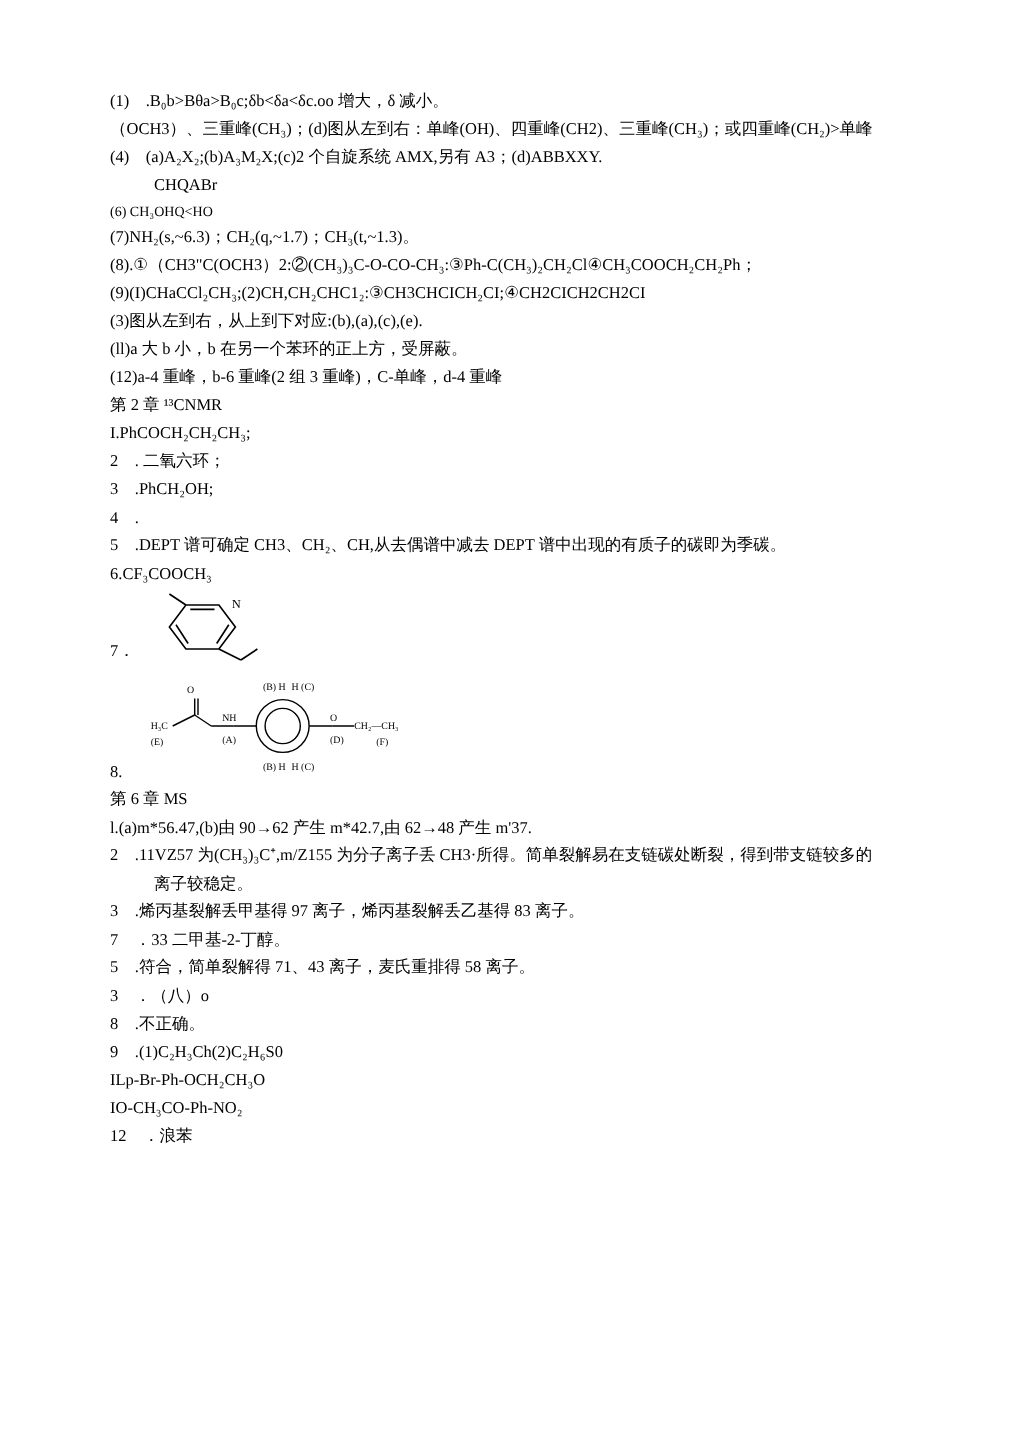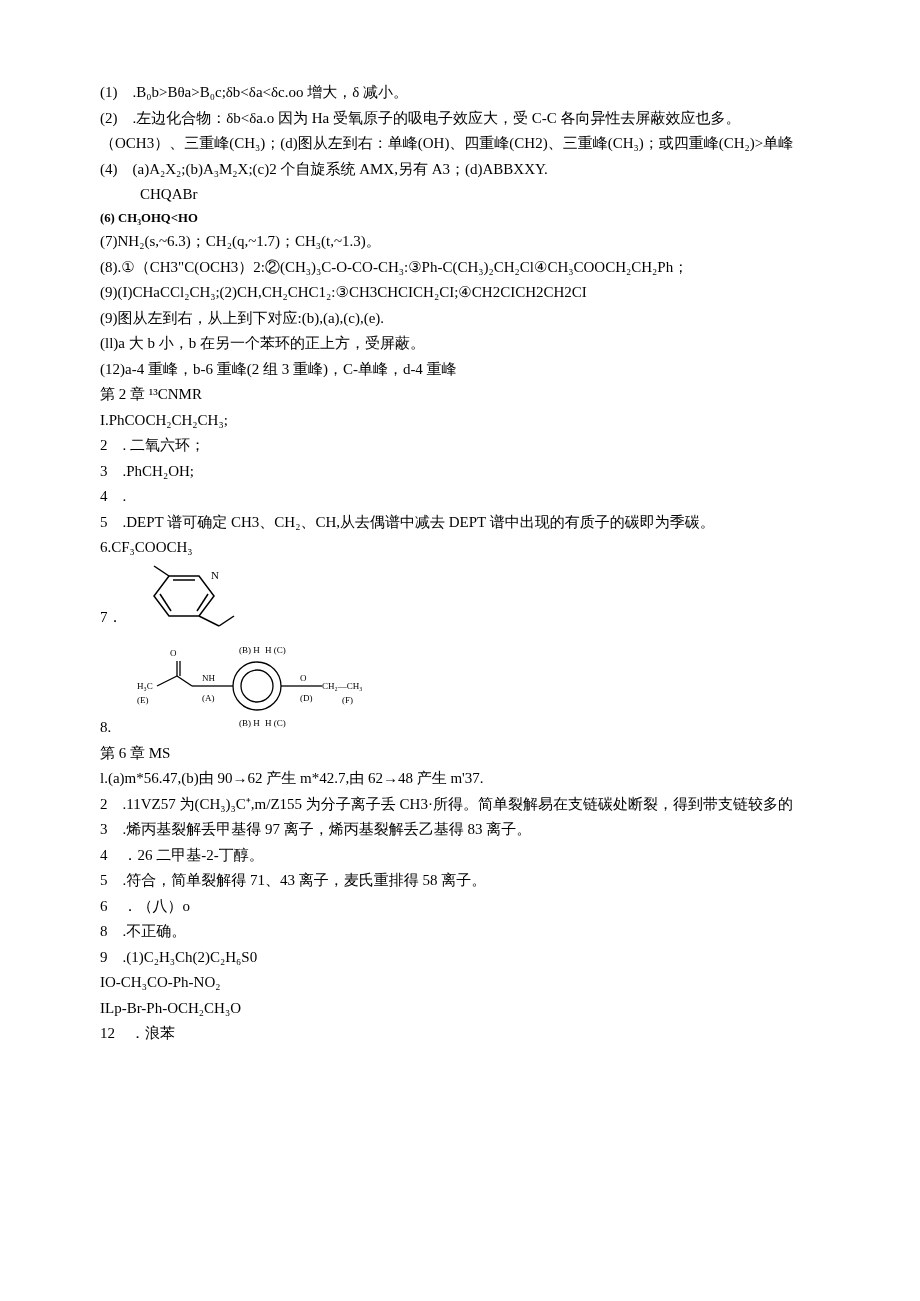--- a/index.html
+++ b/index.html
@@ -16,40 +16,39 @@
     min-height: 1301px;
     box-sizing: border-box;
     padding: 80px 100px 21px 100px;
   }
   .line, .indent-line {
     white-space: normal;
   }
   .indent-line {
     padding-left: 40px;
   }
-  .small { font-size: 0.85em; font-weight: bold; }
+  .small { font-size: 0.85em; }
   .row7 { display: flex; align-items: flex-end; gap: 6px; }
   .row8 { display: flex; align-items: flex-end; gap: 6px; }
   svg { display: block; }
 </style>
 </head>
 <body>
 
 <div class="page">
 
   <div class="line">(1) .B₀b&gt;Bθa&gt;B₀c;δb&lt;δa&lt;δc.oo 增大，δ 减小。</div>
-  <div class="line">(2) .左边化合物：δb&lt;δa.o 因为 Ha 受氧原子的吸电子效应大，受 C-C 各向异性去屏蔽效应也多。</div>
   <div class="line">（OCH3）、三重峰(CH₃)；(d)图从左到右：单峰(OH)、四重峰(CH2)、三重峰(CH₃)；或四重峰(CH₂)&gt;单峰</div>
   <div class="line">(4) (a)A₂X₂;(b)A₃M₂X;(c)2 个自旋系统 AMX,另有 A3；(d)ABBXXY.</div>
   <div class="indent-line">CHQABr</div>
   <div class="line small">(6) CH₃OHQ&lt;HO</div>
   <div class="line">(7)NH₂(s,~6.3)；CH₂(q,~1.7)；CH₃(t,~1.3)。</div>
   <div class="line">(8).①（CH3"C(OCH3）2:②(CH₃)₃C-O-CO-CH₃:③Ph-C(CH₃)₂CH₂Cl④CH₃COOCH₂CH₂Ph；</div>
   <div class="line">(9)(I)CHaCCl₂CH₃;(2)CH,CH₂CHC1₂:③CH3CHCICH₂CI;④CH2CICH2CH2CI</div>
-  <div class="line">(9)图从左到右，从上到下对应:(b),(a),(c),(e).</div>
+  <div class="line">(3)图从左到右，从上到下对应:(b),(a),(c),(e).</div>
   <div class="line">(ll)a 大 b 小，b 在另一个苯环的正上方，受屏蔽。</div>
   <div class="line">(12)a-4 重峰，b-6 重峰(2 组 3 重峰)，C-单峰，d-4 重峰</div>
   <div class="line">第 2 章 ¹³CNMR</div>
   <div class="line">I.PhCOCH₂CH₂CH₃;</div>
   <div class="line">2 . 二氧六环；</div>
   <div class="line">3 .PhCH₂OH;</div>
   <div class="line">4 .</div>
   <div class="line">5 .DEPT 谱可确定 CH3、CH₂、CH,从去偶谱中减去 DEPT 谱中出现的有质子的碳即为季碳。</div>
   <div class="line">6.CF₃COOCH₃</div>
 
@@ -98,23 +97,24 @@
         <text x="183" y="70">(D)</text>
         <text x="205" y="58">CH₂—CH₃</text>
         <text x="225" y="72">(F)</text>
       </g>
     </svg>
   </div>
 
   <div class="line">第 6 章 MS</div>
   <div class="line">l.(a)m*56.47,(b)由 90→62 产生 m*42.7,由 62→48 产生 m'37.</div>
   <div class="line">2 .11VZ57 为(CH₃)₃C⁺,m/Z155 为分子离子丢 CH3·所得。简单裂解易在支链碳处断裂，得到带支链较多的</div>
+  <div class="indent-line">离子较稳定。</div>
   <div class="line">3 .烯丙基裂解丢甲基得 97 离子，烯丙基裂解丢乙基得 83 离子。</div>
-  <div class="line">4 ．26 二甲基-2-丁醇。</div>
+  <div class="line">7 ．33 二甲基-2-丁醇。</div>
   <div class="line">5 .符合，简单裂解得 71、43 离子，麦氏重排得 58 离子。</div>
-  <div class="line">6 ．（八）o</div>
+  <div class="line">3 ．（八）o</div>
   <div class="line">8 .不正确。</div>
   <div class="line">9 .(1)C₂H₃Ch(2)C₂H₆S0</div>
+  <div class="line">ILp-Br-Ph-OCH₂CH₃O</div>
   <div class="line">IO-CH₃CO-Ph-NO₂</div>
-  <div class="line">ILp-Br-Ph-OCH₂CH₃O</div>
   <div class="line">12 ．浪苯</div>
 
 </div>
 
 </body></html>

